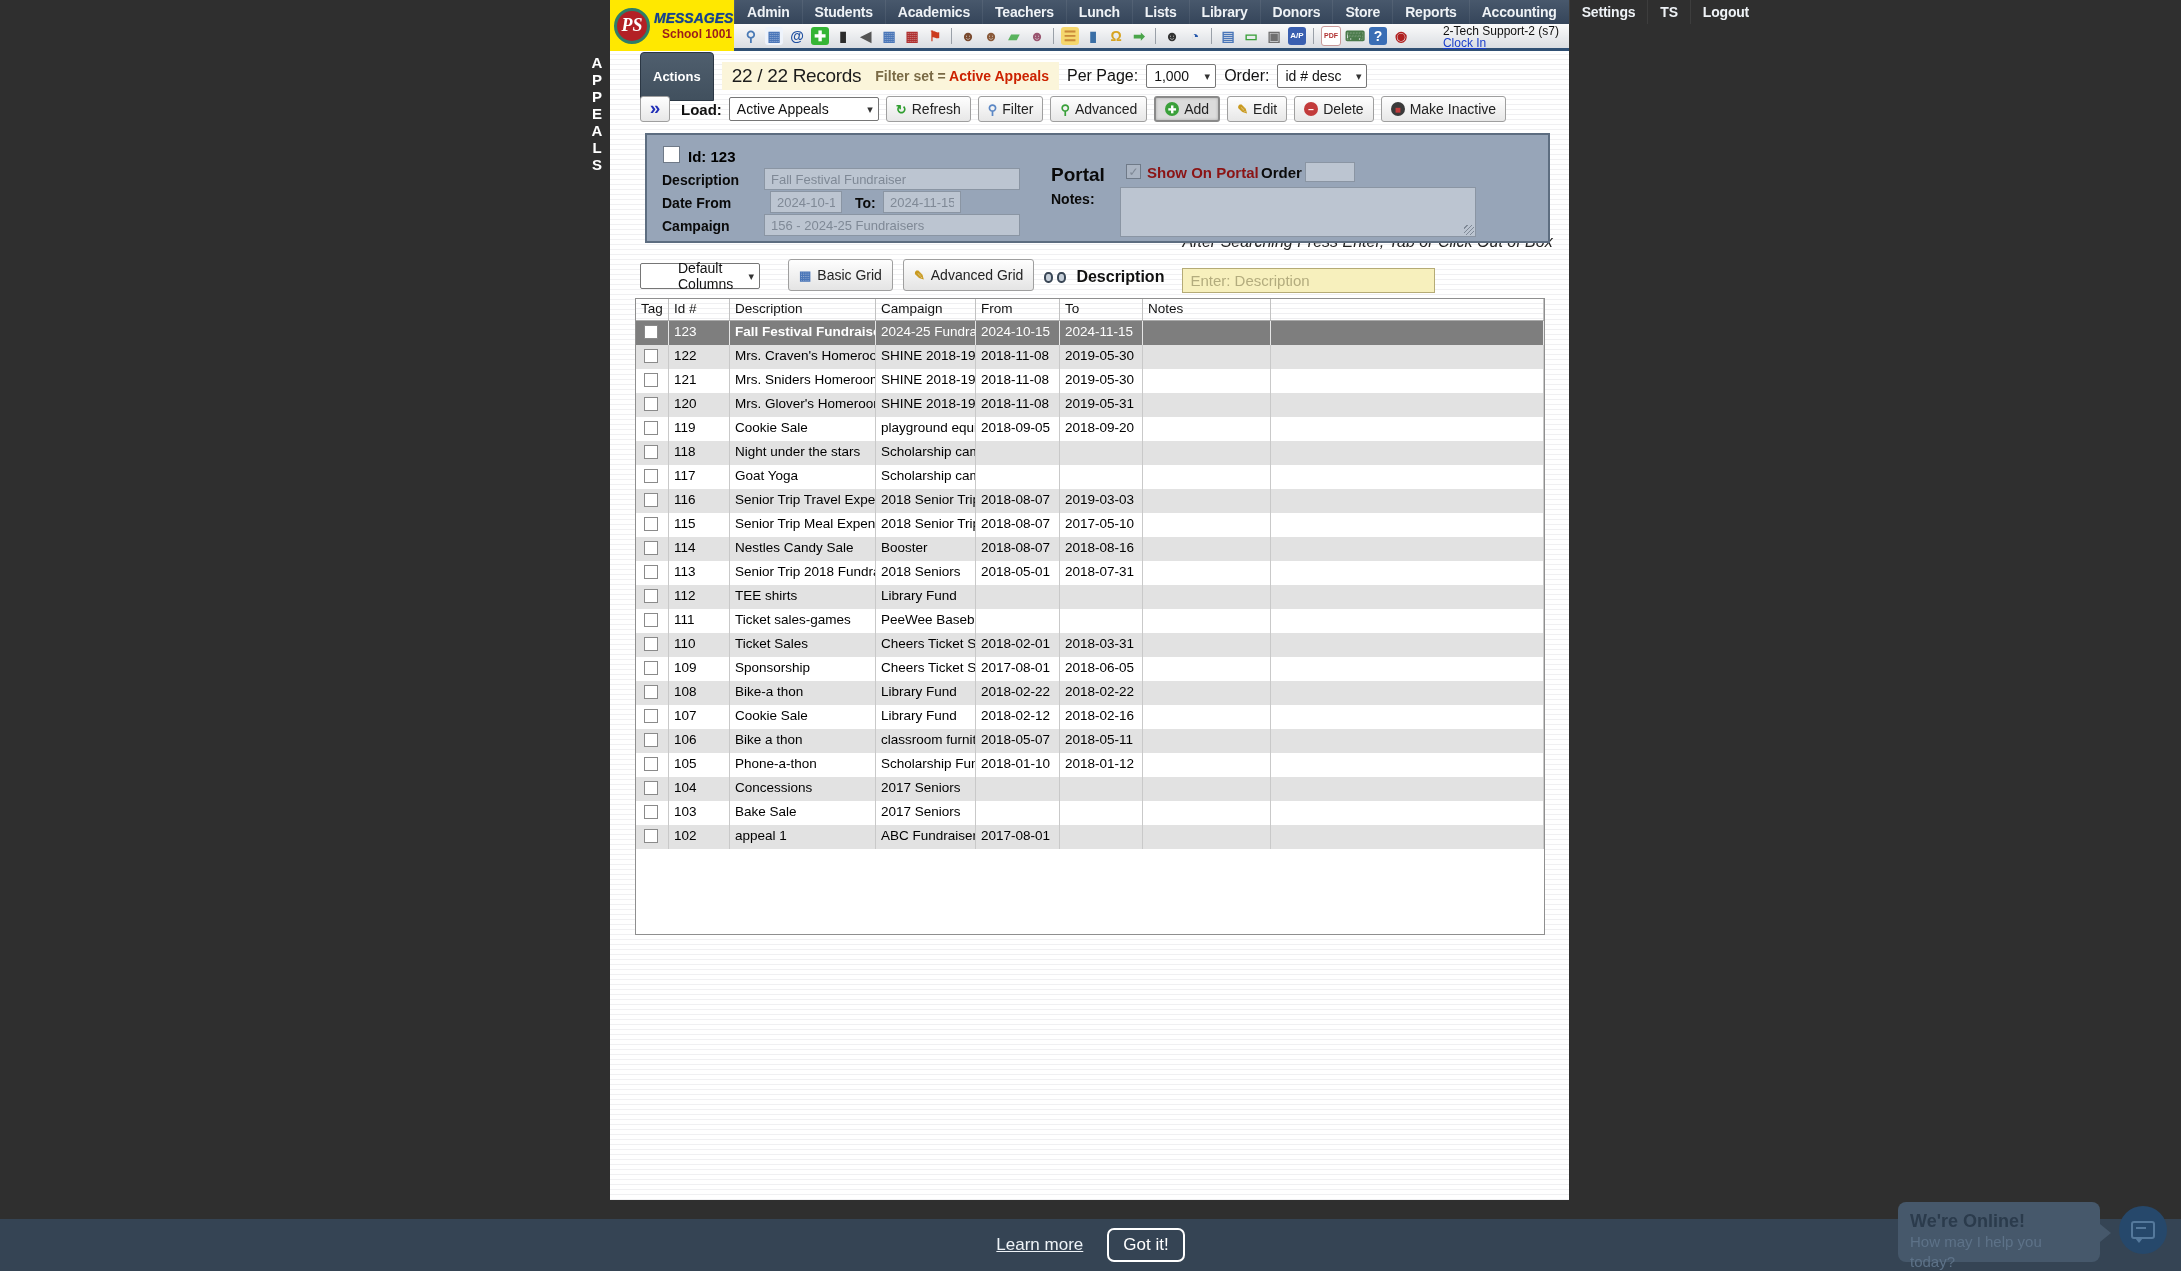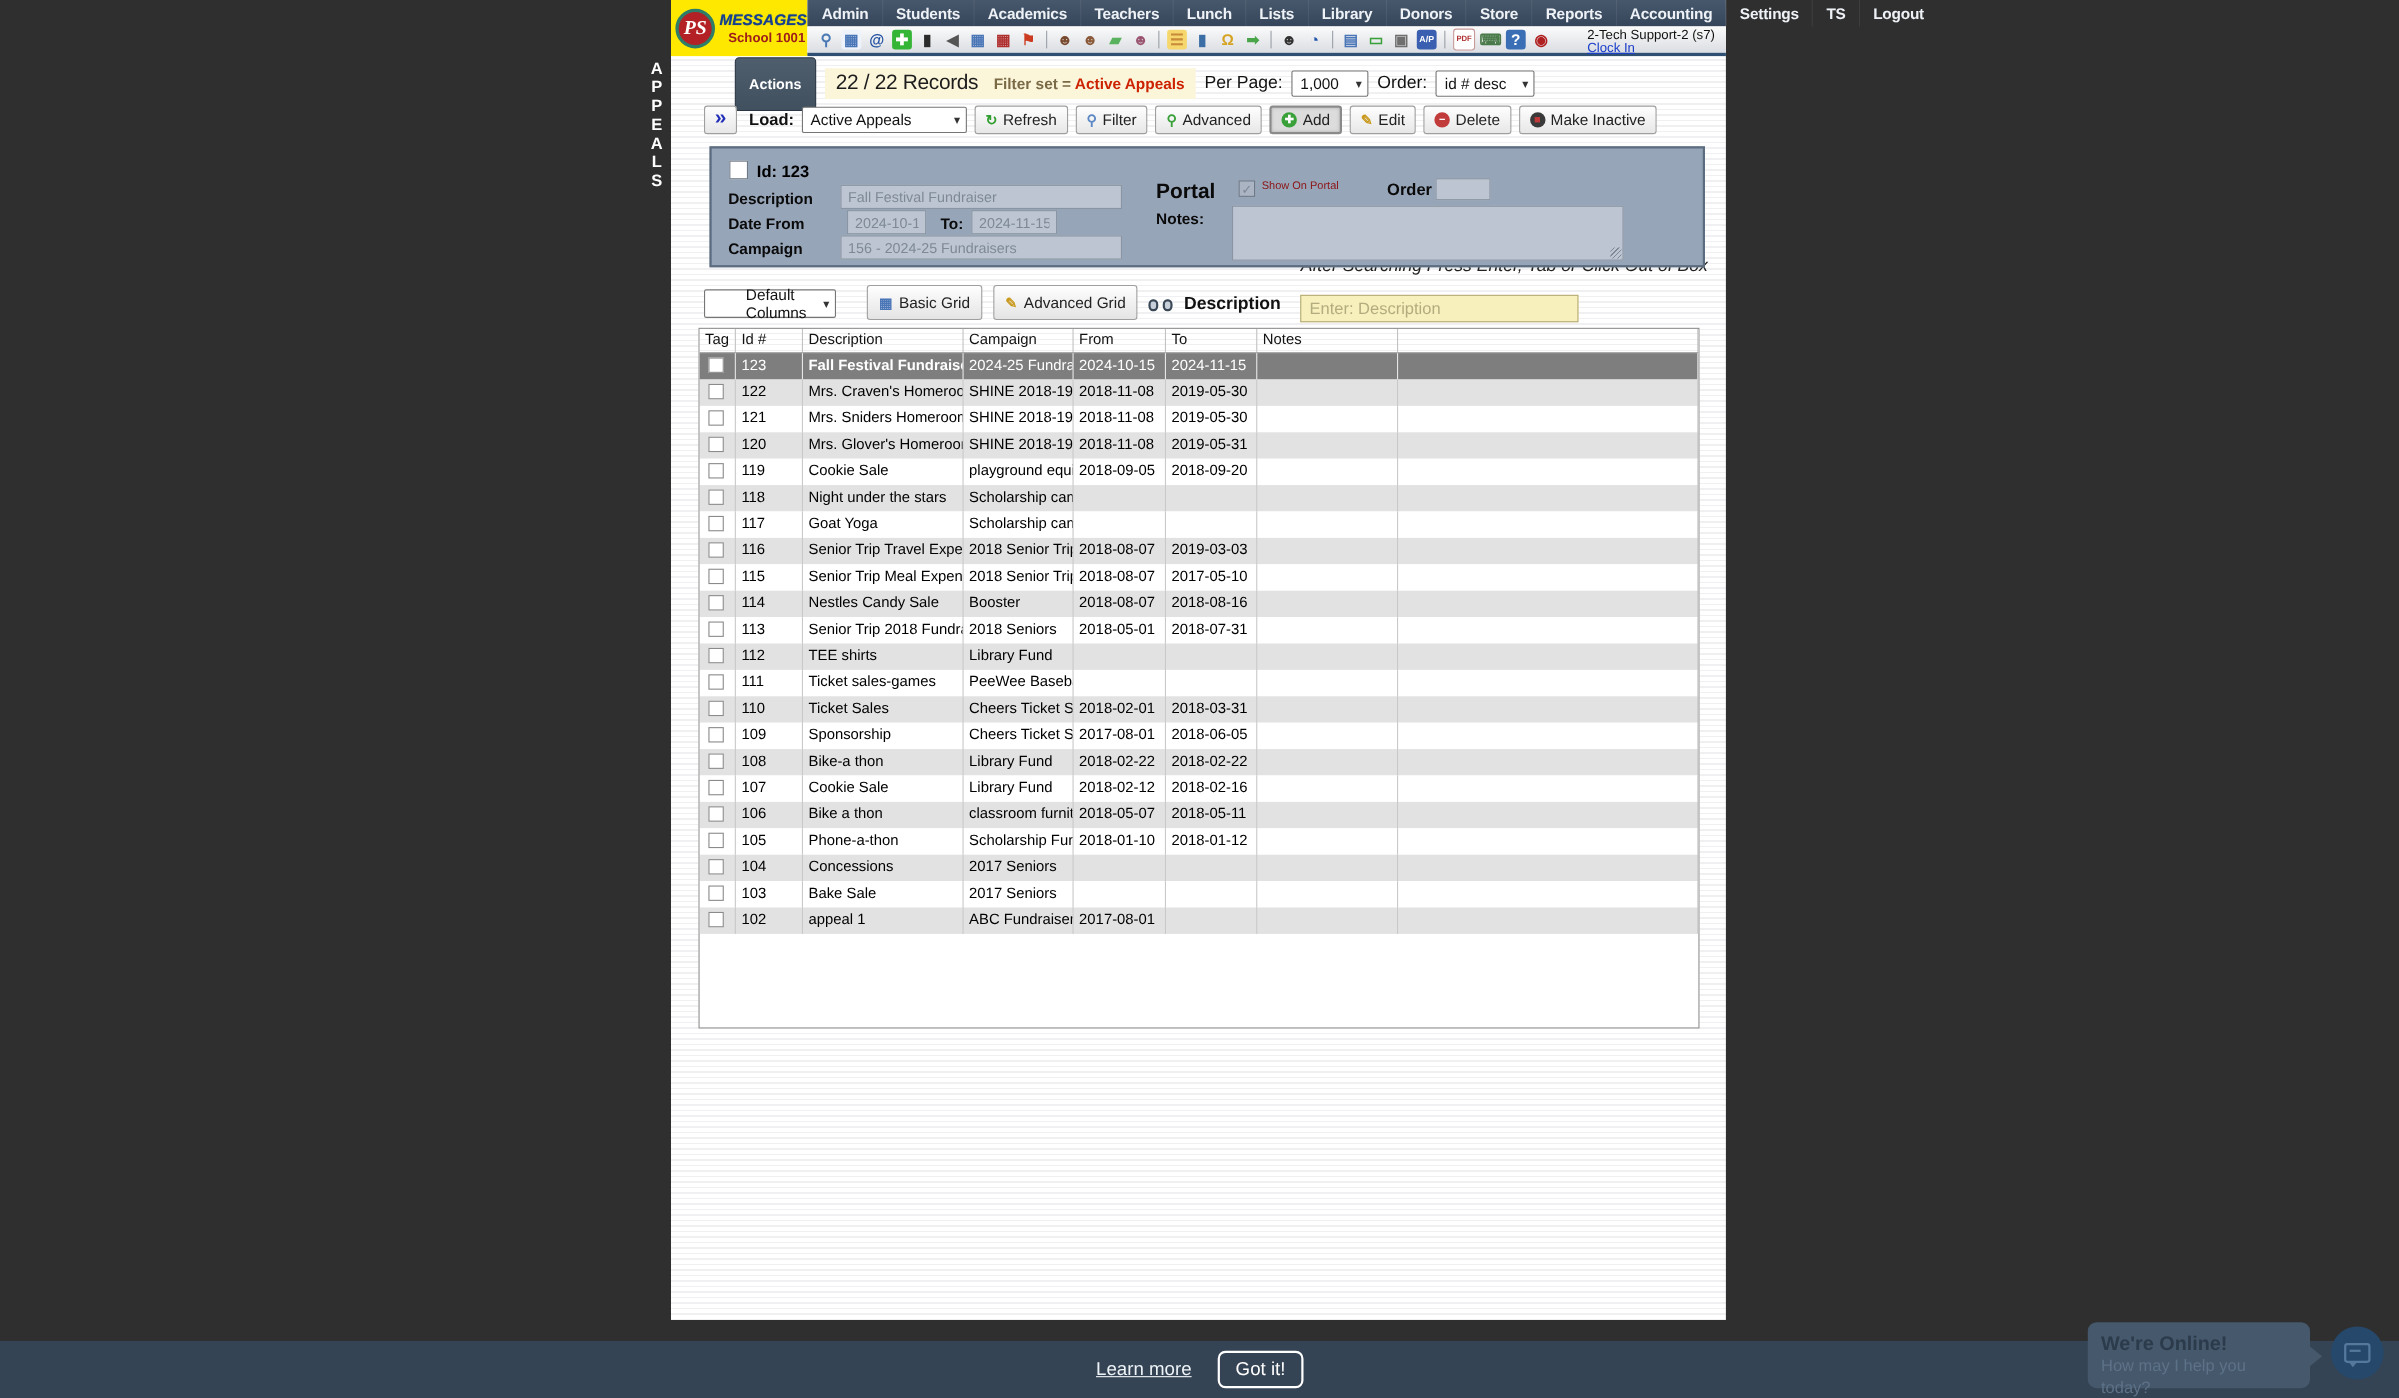--- a/index.html
+++ b/index.html
@@ -57,21 +57,21 @@
   
   .module-label{position:absolute;left:588px;top:54px;width:18px;text-align:center;z-index:2;}
   .module-letter{color:#fff;font-weight:bold;font-size:15px;line-height:17px;}
   
   .actions-row{
     position:absolute;left:30px;top:62px;height:28px;display:flex;align-items:center;gap:8px;
   }
   .actions-tab{
     background:linear-gradient(#64748433,#41505e);background-color:#4a5968;
     border:1px solid #2b3744;border-radius:4px 4px 0 0;
-    color:#fff;font-size:13px;font-weight:bold;padding:16px 12px;cursor:pointer;margin-left:28px;
+    color:#fff;font-size:13px;font-weight:bold;padding:16px 12px;cursor:pointer;
   }
   .records-strip{
     background:#fbf5da;display:flex;align-items:center;gap:14px;padding:3px 10px;height:22px;
   }
   .records-count{font-size:19px;color:#1c1c1c;letter-spacing:-0.3px;}
   .filterset{font-size:14px;font-weight:bold;}
   .filterset .fs-label{color:#7a6a45;}
   .filterset .fs-value{color:#cc2200;}
   .inline-label{font-size:16px;color:#111;}
   
@@ -105,21 +105,21 @@
   .dp-label{position:absolute;font-size:14px;font-weight:bold;color:#0a0a0a;}
   .dp-input{
     position:absolute;background:#bcc5d1;border:1px solid #8a95a3;color:#7f8996;
     font-size:13px;padding:2px 6px;box-sizing:border-box;height:22px;font-family:"Liberation Sans",sans-serif;
   }
   .dp-checkbox{
     position:absolute;width:17px;height:17px;background:#fff;border:1px solid #6f7a88;box-sizing:border-box;cursor:pointer;
   }
   .dp-checkbox.checked{background:#aab4c2;color:#7f8996;font-size:12px;text-align:center;line-height:15px;}
   .dp-id{position:absolute;font-size:15px;font-weight:bold;color:#000;}
-  .portal-flag{position:absolute;font-size:10px;font-weight:normal;color:#8b1414;}
+  .portal-flag{position:absolute;font-size:15px;font-weight:bold;color:#8b1414;}
   .dp-textarea{
     position:absolute;background:#bcc5d1;border:1px solid #8a95a3;resize:none;box-sizing:border-box;
   }
   .resize-corner{
     position:absolute;width:10px;height:10px;
     background:repeating-linear-gradient(135deg,transparent 0 2px,#7f8996 2px 3px);
   }
   
   .grid-controls{position:absolute;left:30px;top:253px;height:40px;display:flex;align-items:flex-end;gap:10px;}
   .gc-btn{

